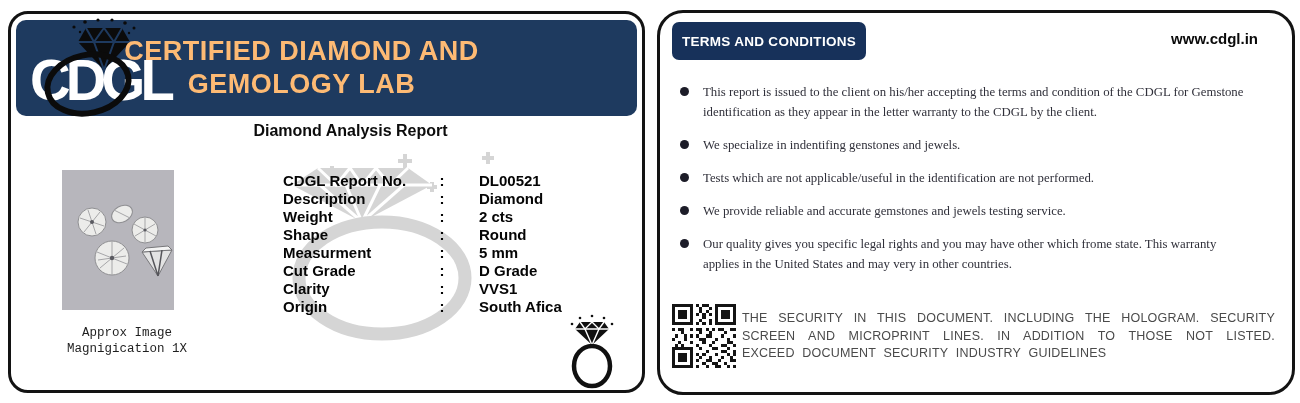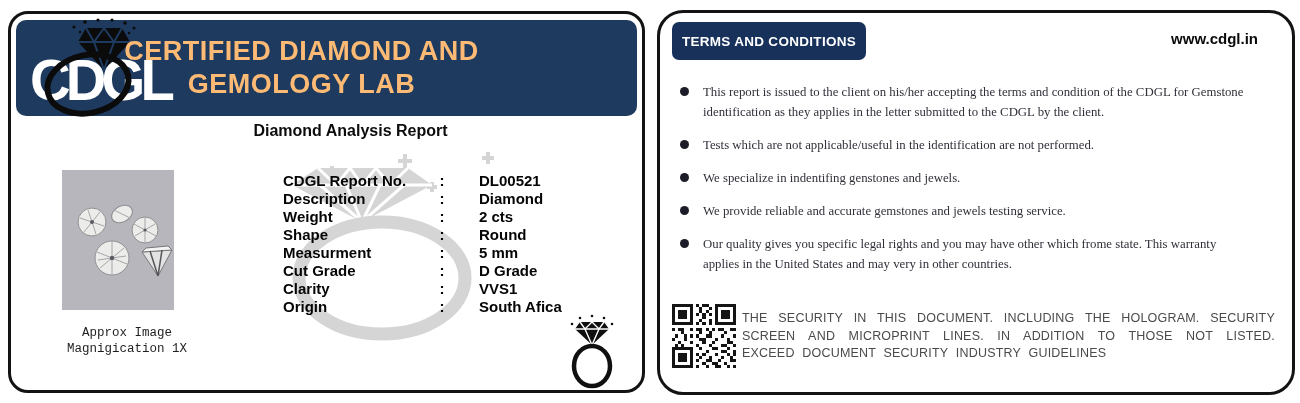--- a/index.html
+++ b/index.html
@@ -215,29 +215,29 @@
   <div class="card card-back">
 
     <div class="badge">
       <span>TERMS AND CONDITIONS</span>
     </div>
     <div class="website">www.cdgl.in</div>
 
     <div class="terms">
       <div class="term-item">
         <span class="term-dot"></span>
-        <span class="term-text">This report is issued to the client on his/her accepting the terms and condition of the CDGL for Gemstone identification as they applies in the letter submitted to the CDGL by the client.</span>
+        <span class="term-text">This report is issued to the client on his/her accepting the terms and condition of the CDGL for Gemstone identification as they appear in the letter warranty to the CDGL by the client.</span>
+      </div>
+      <div class="term-item">
+        <span class="term-dot"></span>
+        <span class="term-text">We specialize in indentifing genstones and jewels.</span>
       </div>
       <div class="term-item">
         <span class="term-dot"></span>
         <span class="term-text">Tests which are not applicable/useful in the identification are not performed.</span>
-      </div>
-      <div class="term-item">
-        <span class="term-dot"></span>
-        <span class="term-text">We specialize in indentifing genstones and jewels.</span>
       </div>
       <div class="term-item">
         <span class="term-dot"></span>
         <span class="term-text">We provide reliable and accurate gemstones and jewels testing service.</span>
       </div>
       <div class="term-item">
         <span class="term-dot"></span>
         <span class="term-text">Our quality gives you specific legal rights and you may have other which frome state. This warranty applies in the United States and may very in other countries.</span>
       </div>
     </div>

